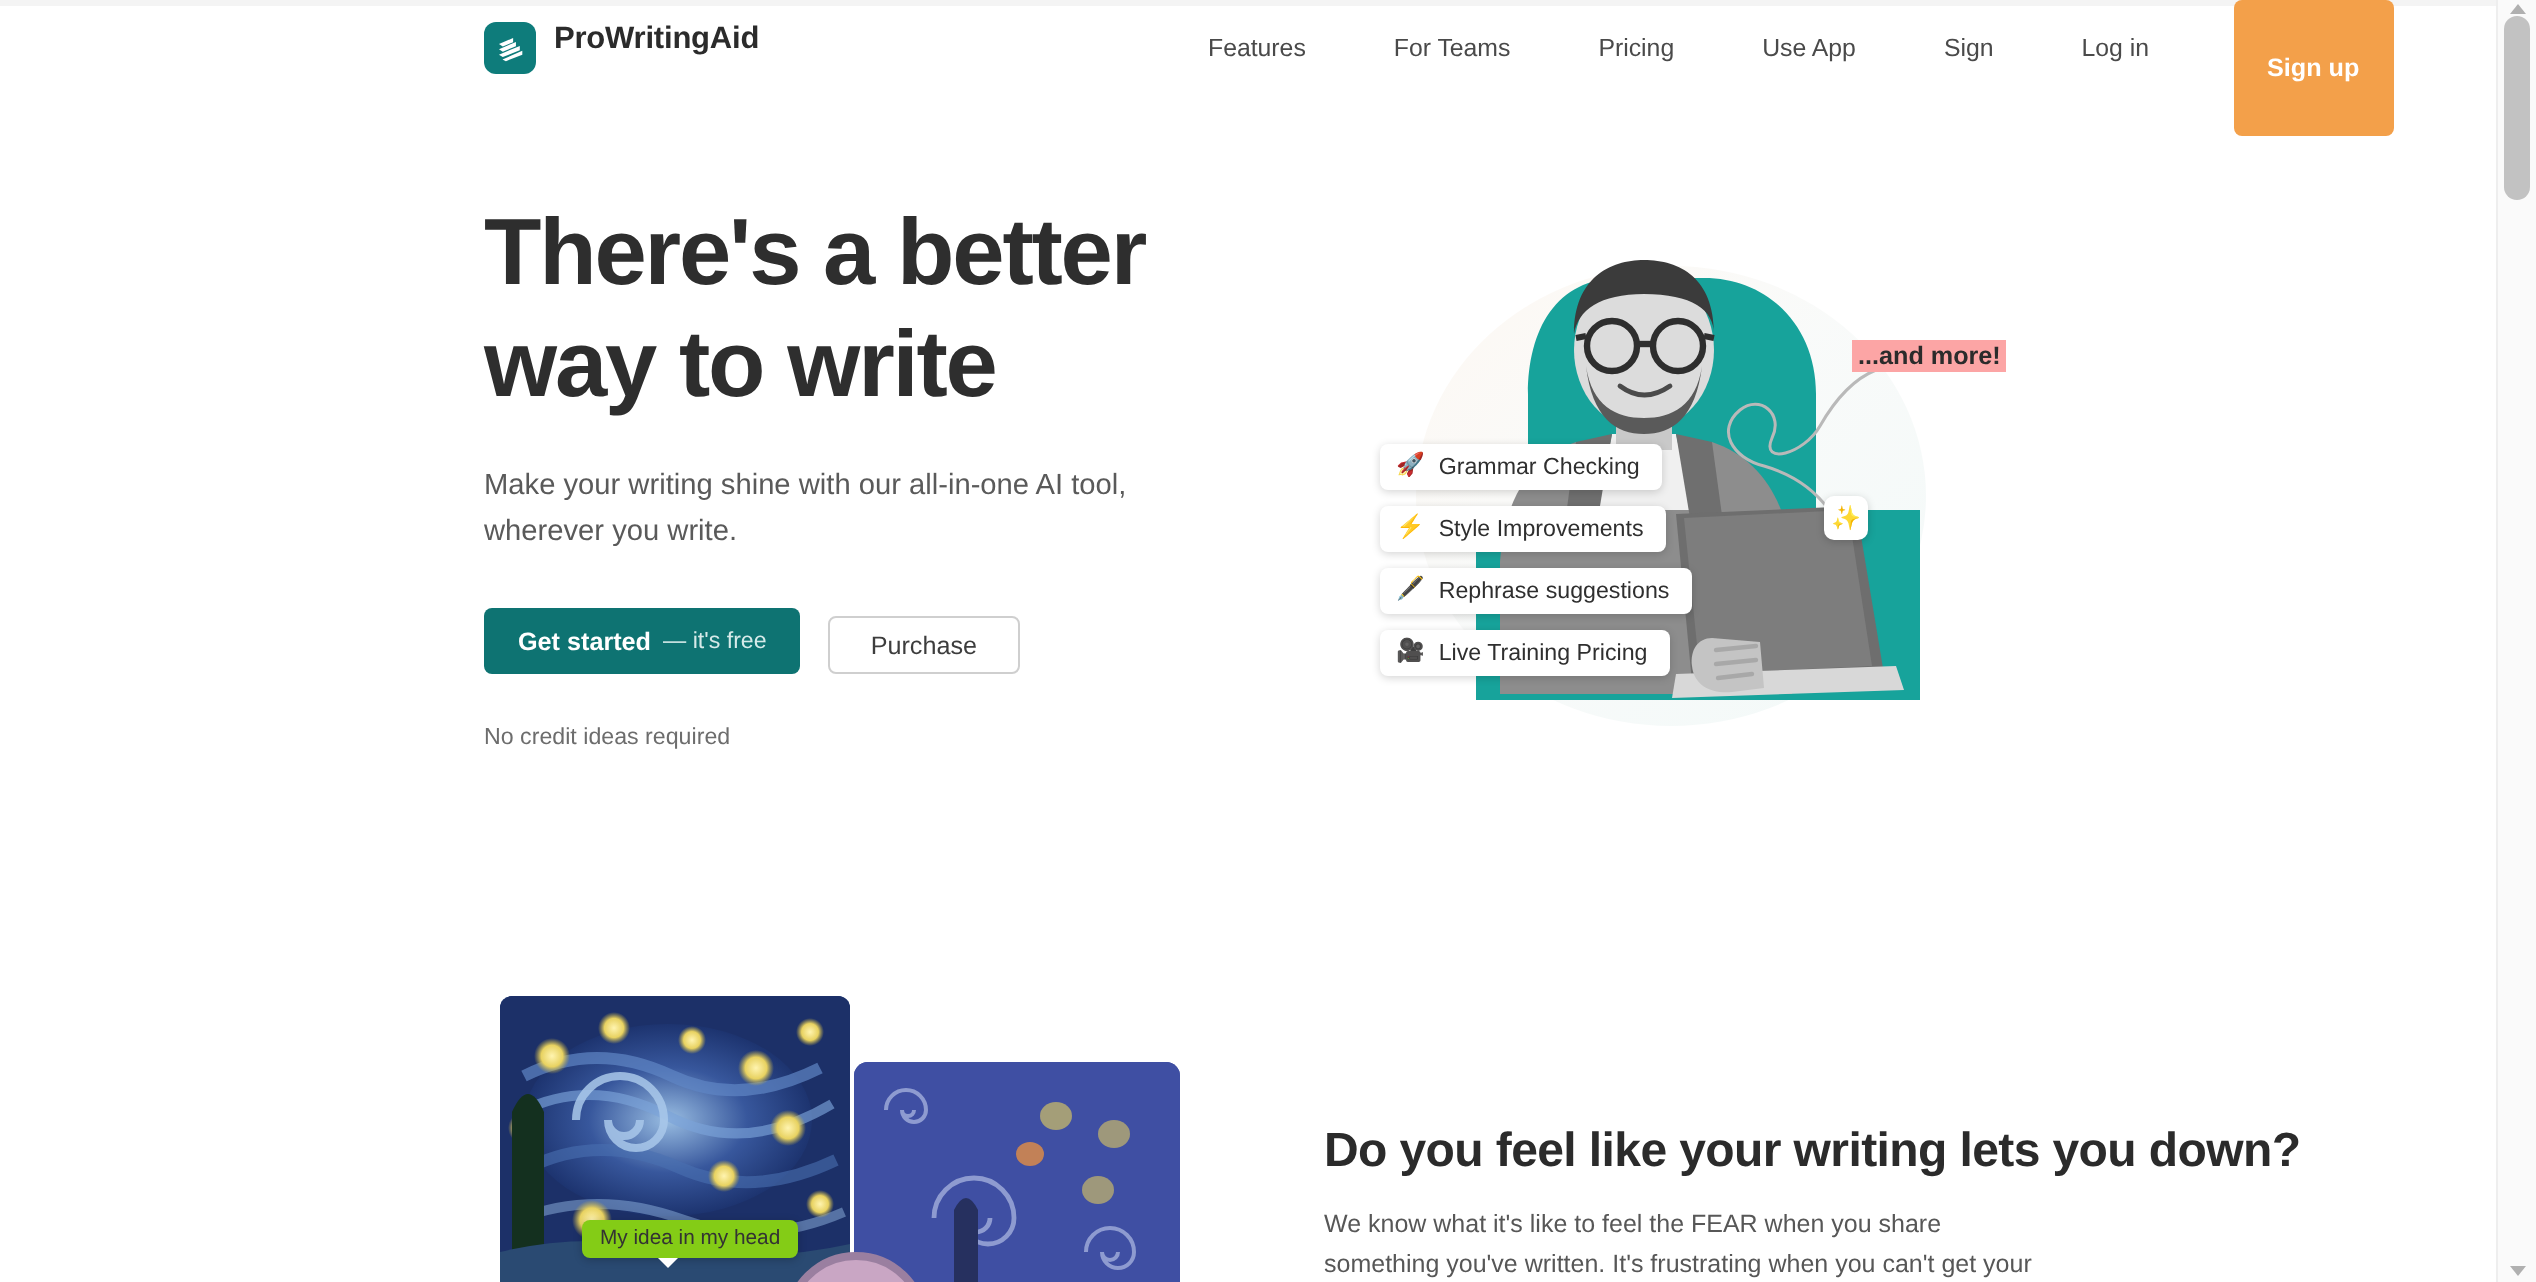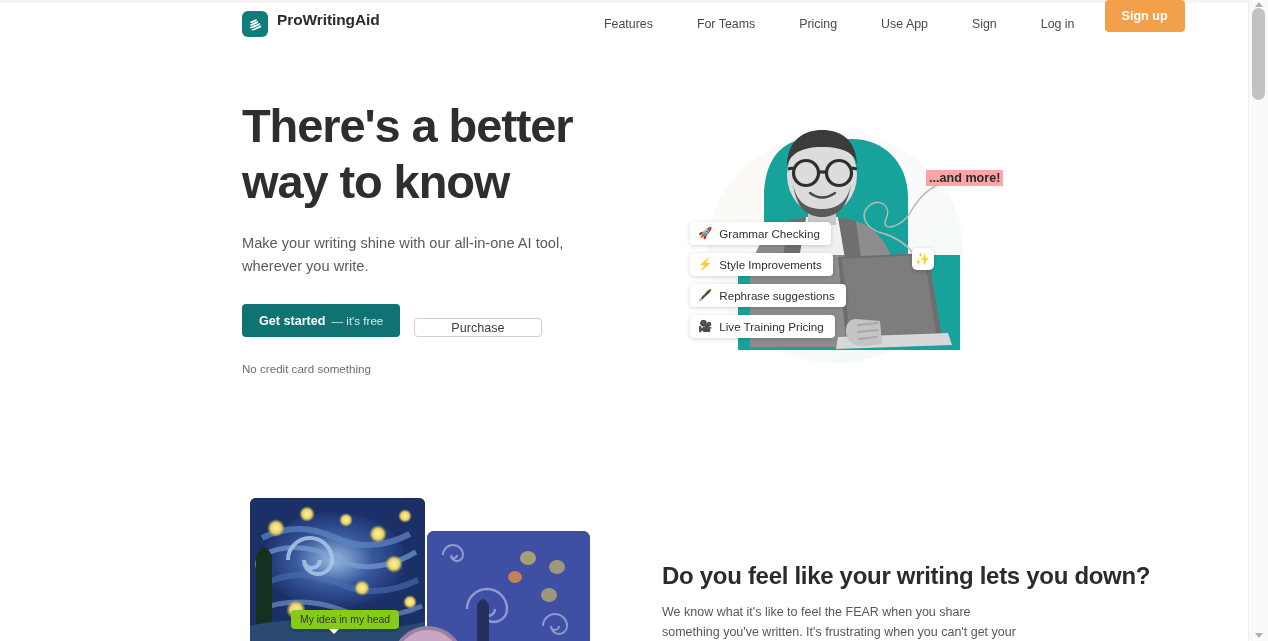--- a/index.html
+++ b/index.html
@@ -53,25 +53,26 @@
     position:absolute; left:604px; top:0; height:48px;
     display:flex; align-items:flex-start; gap:16px;
   }
   .nav-link{
     font-size:12.4px; color:#4a4a4a; text-decoration:none;
     padding:0 14px; white-space:nowrap; line-height:48px;
   }
   .nav-link:first-child{ padding-left:0; }
 
   .signup-btn{
+    margin-left:12px;
     background:#f3a04a;
     color:#ffffff;
     font-size:12.6px; font-weight:700;
     border:none; border-radius:4px;
-    padding:9px 17px;
+    padding:27px 17px;
     cursor:pointer;
     white-space:nowrap;
     font-family:"Liberation Sans", sans-serif;
   }
 
   
   .hero-left{
     position:absolute; left:242px; top:98px; width:380px;
   }
   .hero-title{
@@ -104,22 +105,22 @@
   .btn-primary .bp-strong{
     color:#ffffff; font-size:12.6px; font-weight:700; white-space:nowrap;
   }
   .btn-primary .bp-light{
     color:#d6eae9; font-size:11.6px; font-weight:400; white-space:nowrap;
   }
   .btn-secondary{
     background:#ffffff;
     border:1px solid #cfcfcf;
     border-radius:4px;
-    height:19px;
-    padding:0 36px;
+    height:29px;
+    padding:0 20px;
     color:#3d3d3d; font-size:12.6px;
     cursor:pointer;
     font-family:"Liberation Sans", sans-serif;
     white-space:nowrap;
   }
   .no-card{
     margin-top:25px;
     font-size:11.6px;
     color:#6d6d6d;
   }
@@ -282,34 +283,34 @@
       <a class="nav-link" href="#">Use App</a>
       <a class="nav-link" href="#">Sign</a>
       <a class="nav-link" href="#">Log in</a>
       <button class="signup-btn">Sign up</button>
     </nav>
   </header>
 
   <section class="hero-left">
     <h1 class="hero-title">
       <span>There's a better</span><br>
-      <span>way to know</span>
+      <span>way to write</span>
     </h1>
 
     <p class="hero-sub">Make your writing shine with our all-in-one AI tool, wherever you write.</p>
 
     <div class="hero-actions">
       <button class="btn-primary">
         <span class="bp-strong">Get started</span>
         <span class="bp-light">— it's free</span>
       </button>
       <button class="btn-secondary">Purchase</button>
     </div>
 
-    <p class="no-card">No credit card something</p>
+    <p class="no-card">No credit ideas required</p>
   </section>
 
   <section class="hero-art">
     <div class="art-blob"></div>
 
     <svg class="art-svg" width="360" height="285" viewBox="0 0 360 285">
 
       <path d="M150 34 C118 34 104 60 104 92 L104 152 L78 152 L78 245 L300 245 L300 150 L248 150 L248 92 C248 58 224 34 192 34 Z" fill="#17a39b"></path>
 
       <path d="M128 116 C104 124 92 146 90 176 L90 242 L236 242 L236 176 C234 146 220 124 196 116 Z" fill="#8d8d8d"></path>

